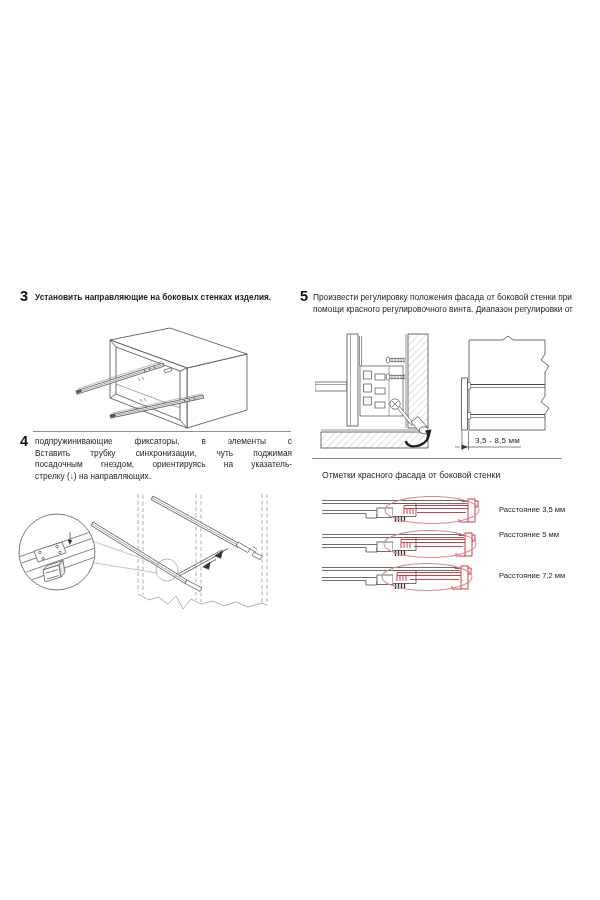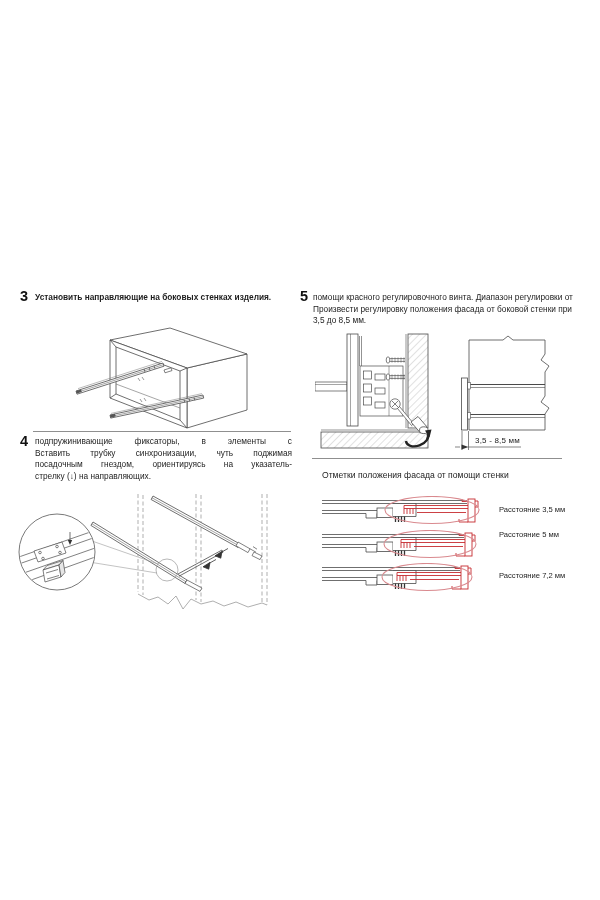--- a/index.html
+++ b/index.html
@@ -130,23 +130,22 @@
           <polygon points="49,73 53,68.5 55,80.5 51,85" fill="#e6e6e6"></polygon>
           <line x1="36" y1="81" x2="48" y2="77.5"></line>
           <line x1="37" y1="87" x2="49" y2="83.5"></line>
         </g>
       </g>
     </g>
   </svg>
 
   <div class="abs step-num" style="left:300px;top:289px;">5</div>
   <div class="abs body-text" style="left:313px;top:292px;width:276px;">
+    <div class="line">Произвести регулировку положения фасада от боковой стенки при</div>
     <div class="line">помощи красного регулировочного винта. Диапазон регулировки от</div>
-    <div class="line">Произвести регулировку положения фасада от боковой стенки при</div>
-    <div class="line">3,5 до 8,5 мм.</div>
   </div>
 
   <svg class="abs" style="left:315px;top:332px;" width="130" height="122" viewBox="0 0 130 122">
     <defs>
       <pattern id="hatch" width="5" height="5" patternUnits="userSpaceOnUse" patternTransform="rotate(45)">
         <line x1="0" y1="0" x2="0" y2="5" stroke="#a8a8a8" stroke-width="0.7"></line>
       </pattern>
     </defs>
     <g stroke="#4a4a4a" stroke-width="0.8">
       <rect x="93" y="2" width="20" height="94" fill="url(#hatch)"></rect>
@@ -229,21 +228,21 @@
       <line x1="13.5" y1="99" x2="13.5" y2="118"></line>
       <line x1="13.5" y1="115" x2="66" y2="115"></line>
       <line x1="0" y1="115" x2="5" y2="115"></line>
       <polygon points="13.5,115 6.5,112.6 6.5,117.4" fill="#333333" stroke="none"></polygon>
     </g>
   </svg>
   <span class="abs dim-label" style="left:475px;top:436px;text-align:right;">3,5 - 8,5 мм</span>
 
   <div class="abs divider" style="left:312px;top:458px;width:250px;"></div>
 
-  <div class="abs marks-title" style="left:322px;top:470px;">Отметки положения фасада от помощи стенки</div>
+  <div class="abs marks-title" style="left:322px;top:470px;">Отметки красного фасада от боковой стенки</div>
 
   <div class="abs" style="left:320px;top:496px;">
     <svg width="178" height="30" viewBox="0 0 178 30">
       <g stroke="#4a4a4a" stroke-width="0.8" fill="none">
         <line x1="2" y1="4.5" x2="147" y2="4.5"></line>
         <line x1="2" y1="7.5" x2="147" y2="7.5"></line>
         <line x1="2" y1="14.5" x2="60" y2="14.5"></line>
         <line x1="2" y1="17.5" x2="46" y2="17.5"></line>
         <path d="M46,17.5 v4.5 h11 v-4.5"></path>
         <rect x="57" y="12" width="16" height="9.5" fill="#ffffff"></rect>

